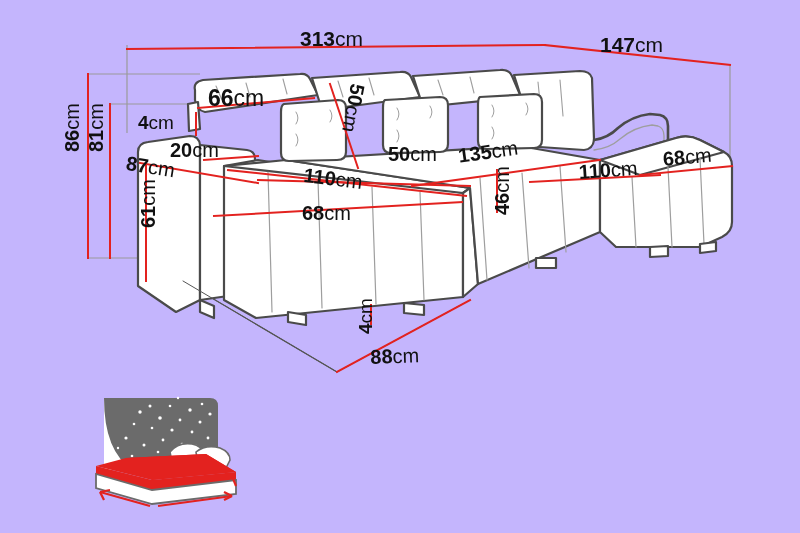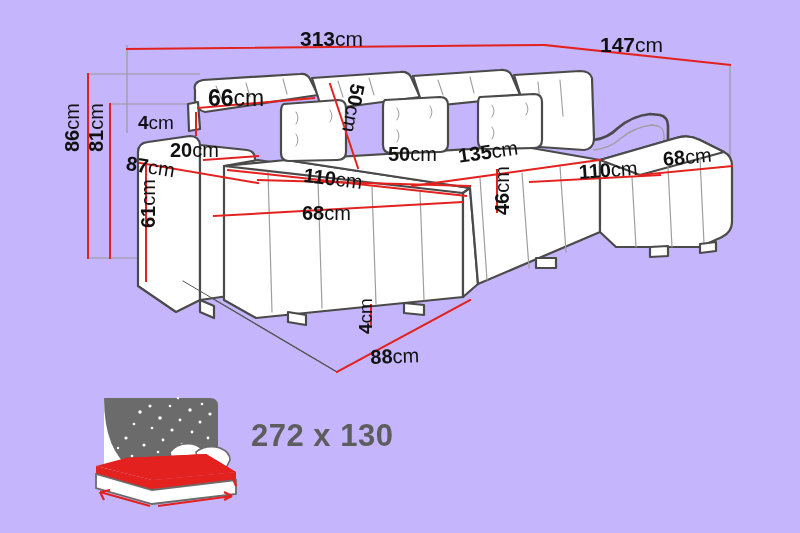--- a/index.html
+++ b/index.html
@@ -322,15 +322,14 @@
   </div>
 
   <div class="dimlabel" style="left:356px; top:334px; font-size:19px; transform:rotate(-90deg); transform-origin:left top;">
     <span>4</span><span class="u">cm</span>
   </div>
 
   <div class="dimlabel" style="left:370px; top:347px; font-size:20px; transform:rotate(-2deg); transform-origin:left top;">
     <span>88</span><span class="u">cm</span>
   </div>
 
-  <div class="bedlabel" style="left:251px; top:420px;">272 x 130</div>
 
 </div>
 
 </body></html>

